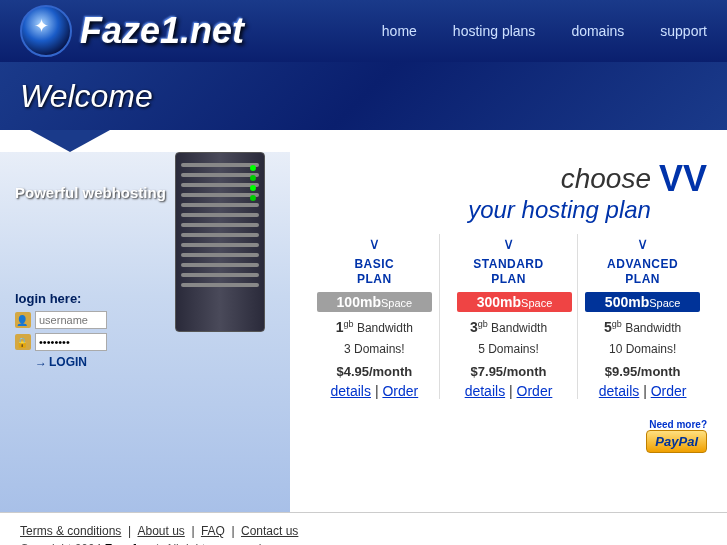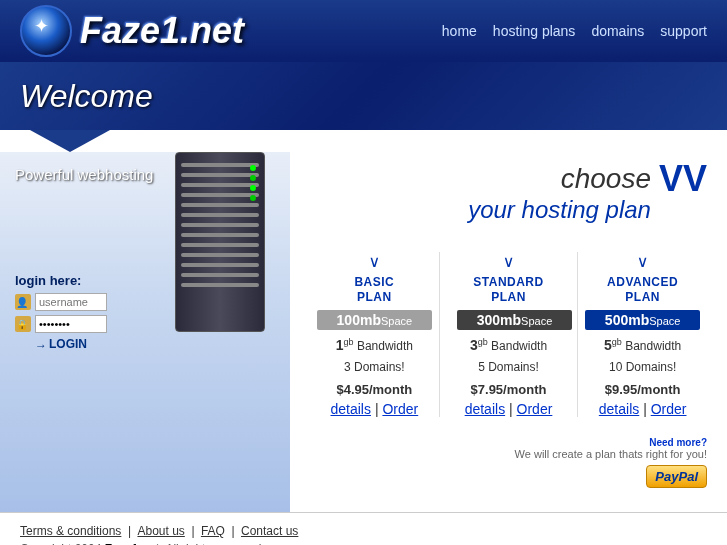--- a/index.html
+++ b/index.html
@@ -36,21 +36,21 @@
     .logo-text {
       font-size: 36px;
       font-weight: bold;
       color: #fff;
       text-shadow: 2px 2px 4px #000, -1px -1px 2px #6699ff;
       font-style: italic;
     }
     nav {
       margin-left: auto;
       display: flex;
-      gap: 16px;
+      gap: 36px;
       align-items: center;
     }
     nav a {
       color: #cce0ff;
       text-decoration: none;
       font-size: 14px;
     }
 
     
     #welcome-banner {
@@ -89,23 +89,23 @@
       width: 290px;
       flex-shrink: 0;
       background: linear-gradient(to bottom, #e8eef8 0%, #c8d8f0 40%, #a8c0e8 100%);
       padding: 10px;
       position: relative;
       min-height: 340px;
     }
     .powerful-text {
       color: #fff;
       font-size: 15px;
-      font-weight: normal;
+      font-weight: bold;
       text-shadow: 1px 1px 2px #333;
-      margin-top: 4px;
+      margin-top: 22px;
       margin-left: 5px;
     }
     .powerful-text span { display: block; }
 
     
     .server-img {
       position: absolute;
       right: 10px;
       top: 0;
       width: 120px;
@@ -192,21 +192,21 @@
     #content {
       flex: 1;
       padding: 10px 20px 20px 20px;
     }
 
     
     #choose-header {
       display: flex;
       align-items: flex-start;
       justify-content: flex-end;
-      margin-bottom: 28px;
+      margin-bottom: 10px;
       gap: 8px;
     }
     .choose-title {
       text-align: right;
       line-height: 1.2;
     }
     .choose-title .choose-word {
       font-size: 28px;
       color: #333;
       font-style: italic;
@@ -256,21 +256,21 @@
 
     .space-badge {
       display: inline-block;
       padding: 2px 20px;
       font-size: 12px;
       font-weight: bold;
       border-radius: 2px;
       margin-bottom: 6px;
     }
     .space-basic { background: #a0a0a0; color: #fff; }
-    .space-standard { background: #404040; color: #fff; margin-left: 12px; }
+    .space-standard { background: #ef4444; color: #fff; margin-left: 12px; }
     .space-advanced { background: #003399; color: #fff; }
 
     .space-badge .mb { font-size: 14px; font-weight: bold; }
     .space-badge .space-txt { font-size: 11px; font-weight: normal; }
 
     .plan-detail {
       font-size: 12px;
       color: #333;
       margin-bottom: 3px;
       line-height: 1.4;
@@ -461,21 +461,20 @@
           <a>details</a>
           <span class="sep"> | </span>
           <a>Order</a>
         </div>
       </div>
 
     </div>
 
     <div id="need-more">
       <div class="need-more-title">Need more?</div>
-      <div class="need-more-sub">We will create a plan thats right for you!</div>
       <div class="paypal-btn">PayPal</div>
     </div>
 
   </div>
 </div>
 
 <div id="footer">
   <div class="footer-links">
     <a>Terms &amp; conditions</a>
     <span class="sep"> | </span>

